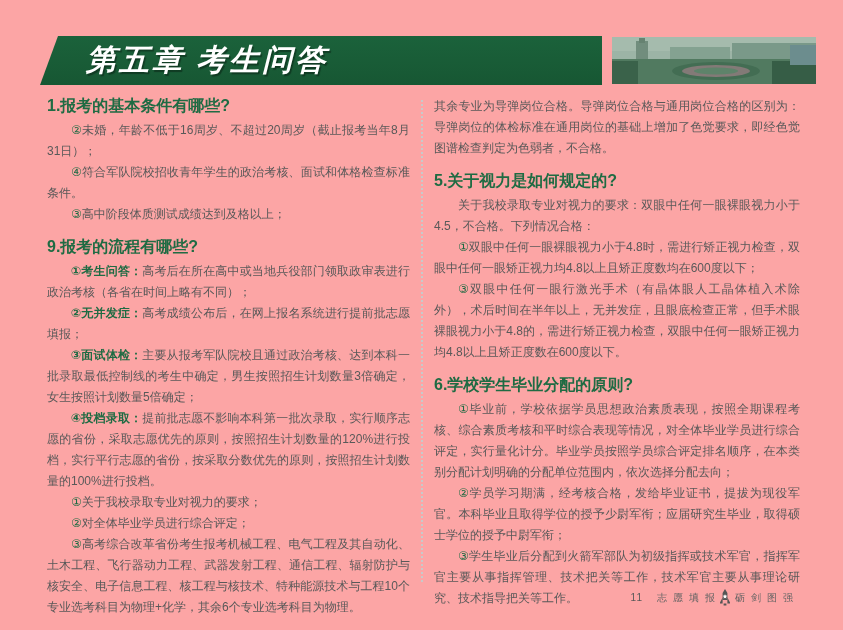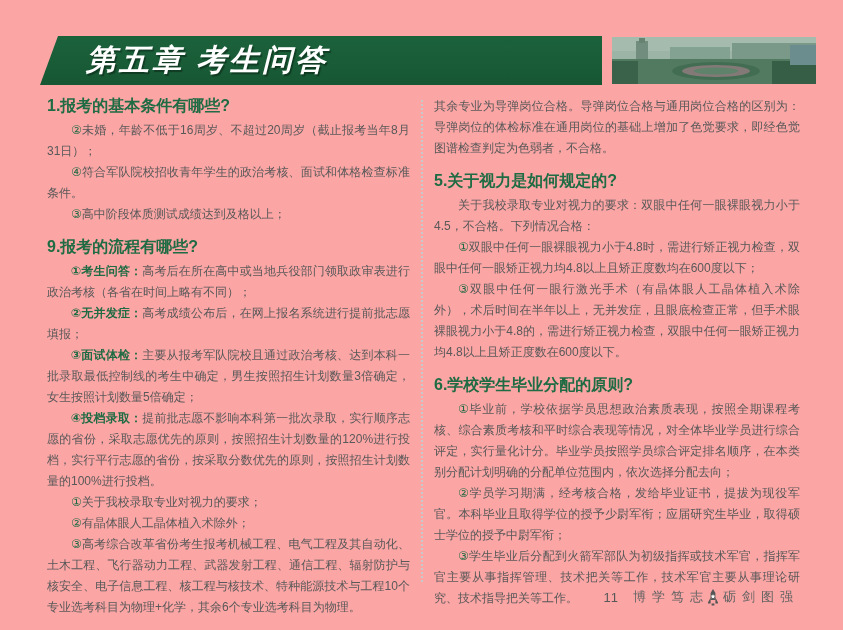--- a/index.html
+++ b/index.html
@@ -46,21 +46,21 @@
   .col > h2.q:first-child { margin-top: 0; }
   p.a { text-indent: 2em; text-align: justify; }
   p.a.flush { text-indent: 0; }
   .num  { color: #1f6b43; }
   .num.bold { font-weight: bold; }
   b.lead { color: #1f6b43; font-weight: bold; }
 
   
   .footer {
     position: absolute; right: 44px; bottom: 24px;
-    display: flex; align-items: center; font-size: 13px; color: #636363;
+    display: flex; align-items: center; font-size: 10px; color: #636363;
   }
   .page-num { margin-right: 14px; color: #585858; letter-spacing: 1px; }
   .motto { letter-spacing: 6px; }
   .rocket { margin: 0 4px 0 -2px; display: inline-flex; align-items: center; }
 </style>
 </head>
 <body>
 
 <div class="page">
 
@@ -92,40 +92,40 @@
         <h2 class="q">1.报考的基本条件有哪些?</h2>
         <p class="a"><span class="num">②</span><span>未婚，年龄不低于16周岁、不超过20周岁（截止报考当年8月31日）；</span></p>
         <p class="a"><span class="num">④</span><span>符合军队院校招收青年学生的政治考核、面试和体格检查标准条件。</span></p>
         <p class="a"><span class="num">③</span><span>高中阶段体质测试成绩达到及格以上；</span></p>
         <h2 class="q">9.报考的流程有哪些?</h2>
         <p class="a"><span class="num bold">①</span><b class="lead">考生问答：</b><span>高考后在所在高中或当地兵役部门领取政审表进行政治考核（各省在时间上略有不同）；</span></p>
         <p class="a"><span class="num bold">②</span><b class="lead">无并发症：</b><span>高考成绩公布后，在网上报名系统进行提前批志愿填报；</span></p>
         <p class="a"><span class="num bold">③</span><b class="lead">面试体检：</b><span>主要从报考军队院校且通过政治考核、达到本科一批录取最低控制线的考生中确定，男生按照招生计划数量3倍确定，女生按照计划数量5倍确定；</span></p>
         <p class="a"><span class="num bold">④</span><b class="lead">投档录取：</b><span>提前批志愿不影响本科第一批次录取，实行顺序志愿的省份，采取志愿优先的原则，按照招生计划数量的120%进行投档，实行平行志愿的省份，按采取分数优先的原则，按照招生计划数量的100%进行投档。</span></p>
         <p class="a"><span class="num">①</span><span>关于我校录取专业对视力的要求；</span></p>
-        <p class="a"><span class="num">②</span><span>有晶体眼人工晶体植入术除外；</span></p>
+        <p class="a"><span class="num">②</span><span>对全体毕业学员进行综合评定；</span></p>
         <p class="a"><span class="num">③</span><span>高考综合改革省份考生报考机械工程、电气工程及其自动化、土木工程、飞行器动力工程、武器发射工程、通信工程、辐射防护与核安全、电子信息工程、核工程与核技术、特种能源技术与工程10个专业选考科目为物理+化学，其余6个专业选考科目为物理。</span></p>
       </section>
     <div class="divider"></div>
     <section class="col col-right" id="col-right">
         <p class="a flush"><span>其余专业为导弹岗位合格。导弹岗位合格与通用岗位合格的区别为：导弹岗位的体检标准在通用岗位的基础上增加了色觉要求，即经色觉图谱检查判定为色弱者，不合格。</span></p>
         <h2 class="q">5.关于视力是如何规定的?</h2>
         <p class="a"><span>关于我校录取专业对视力的要求：双眼中任何一眼裸眼视力小于4.5，不合格。下列情况合格：</span></p>
         <p class="a"><span class="num">①</span><span>双眼中任何一眼裸眼视力小于4.8时，需进行矫正视力检查，双眼中任何一眼矫正视力均4.8以上且矫正度数均在600度以下；</span></p>
         <p class="a"><span class="num">③</span><span>双眼中任何一眼行激光手术（有晶体眼人工晶体植入术除外），术后时间在半年以上，无并发症，且眼底检查正常，但手术眼裸眼视力小于4.8的，需进行矫正视力检查，双眼中任何一眼矫正视力均4.8以上且矫正度数在600度以下。</span></p>
         <h2 class="q">6.学校学生毕业分配的原则?</h2>
         <p class="a"><span class="num">①</span><span>毕业前，学校依据学员思想政治素质表现，按照全期课程考核、综合素质考核和平时综合表现等情况，对全体毕业学员进行综合评定，实行量化计分。毕业学员按照学员综合评定排名顺序，在本类别分配计划明确的分配单位范围内，依次选择分配去向；</span></p>
         <p class="a"><span class="num">②</span><span>学员学习期满，经考核合格，发给毕业证书，提拔为现役军官。本科毕业且取得学位的授予少尉军衔；应届研究生毕业，取得硕士学位的授予中尉军衔；</span></p>
         <p class="a"><span class="num">③</span><span>学生毕业后分配到火箭军部队为初级指挥或技术军官，指挥军官主要从事指挥管理、技术把关等工作，技术军官主要从事理论研究、技术指导把关等工作。</span></p>
       </section>
   </div>
 
   <div class="footer">
     <span class="page-num">11</span>
-    <span class="motto">博学笃志</span>
+    <span class="motto">志愿填报</span>
     <span class="rocket">
       <svg width="12" height="17" viewBox="0 0 12 17" xmlns="http://www.w3.org/2000/svg">
         <path d="M6 0 L8.4 4 L8.4 11 L3.6 11 L3.6 4 Z" fill="#555"></path>
         <path d="M3.6 8.5 L1 13.5 L1 14.5 L3.6 14.5 Z" fill="#555"></path>
         <path d="M8.4 8.5 L11 13.5 L11 14.5 L8.4 14.5 Z" fill="#555"></path>
         <rect x="4.6" y="14.5" width="2.8" height="2" fill="#555"></rect>
         <path d="M6 5.2 L6.7 6.6 L8.2 6.8 L7.1 7.9 L7.4 9.4 L6 8.7 L4.6 9.4 L4.9 7.9 L3.8 6.8 L5.3 6.6 Z" fill="#fff"></path>
       </svg>
     </span>
     <span class="motto">砺剑图强</span>

